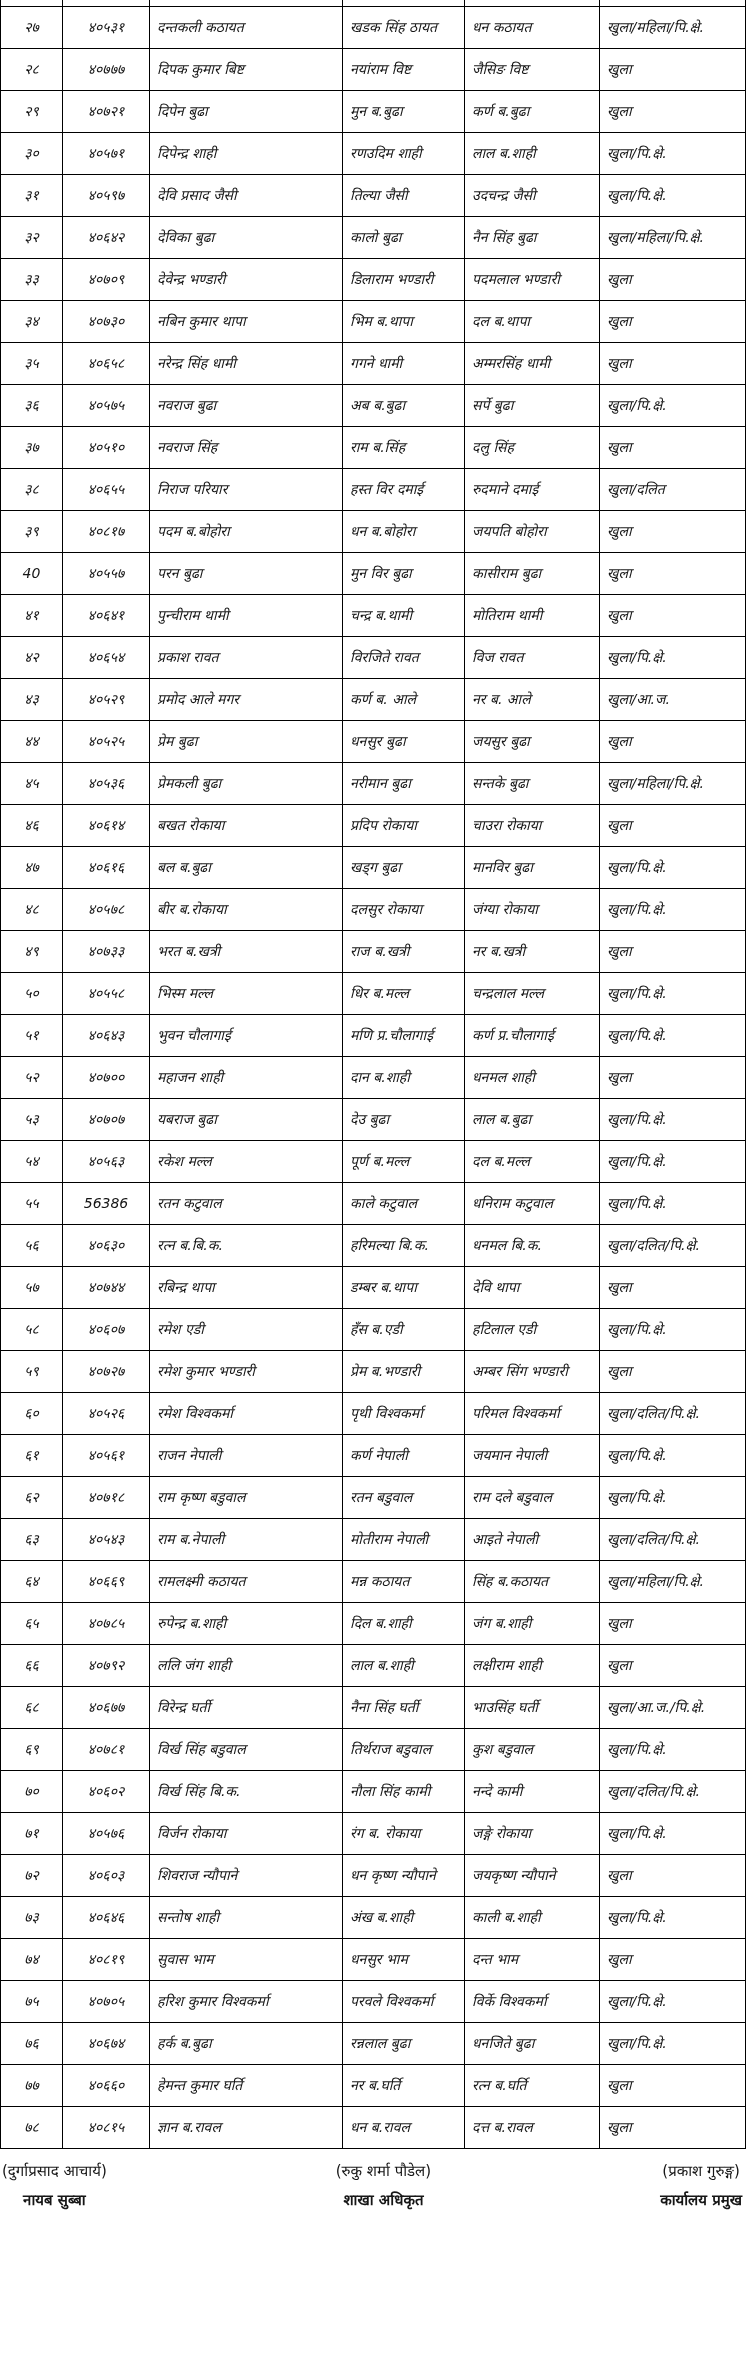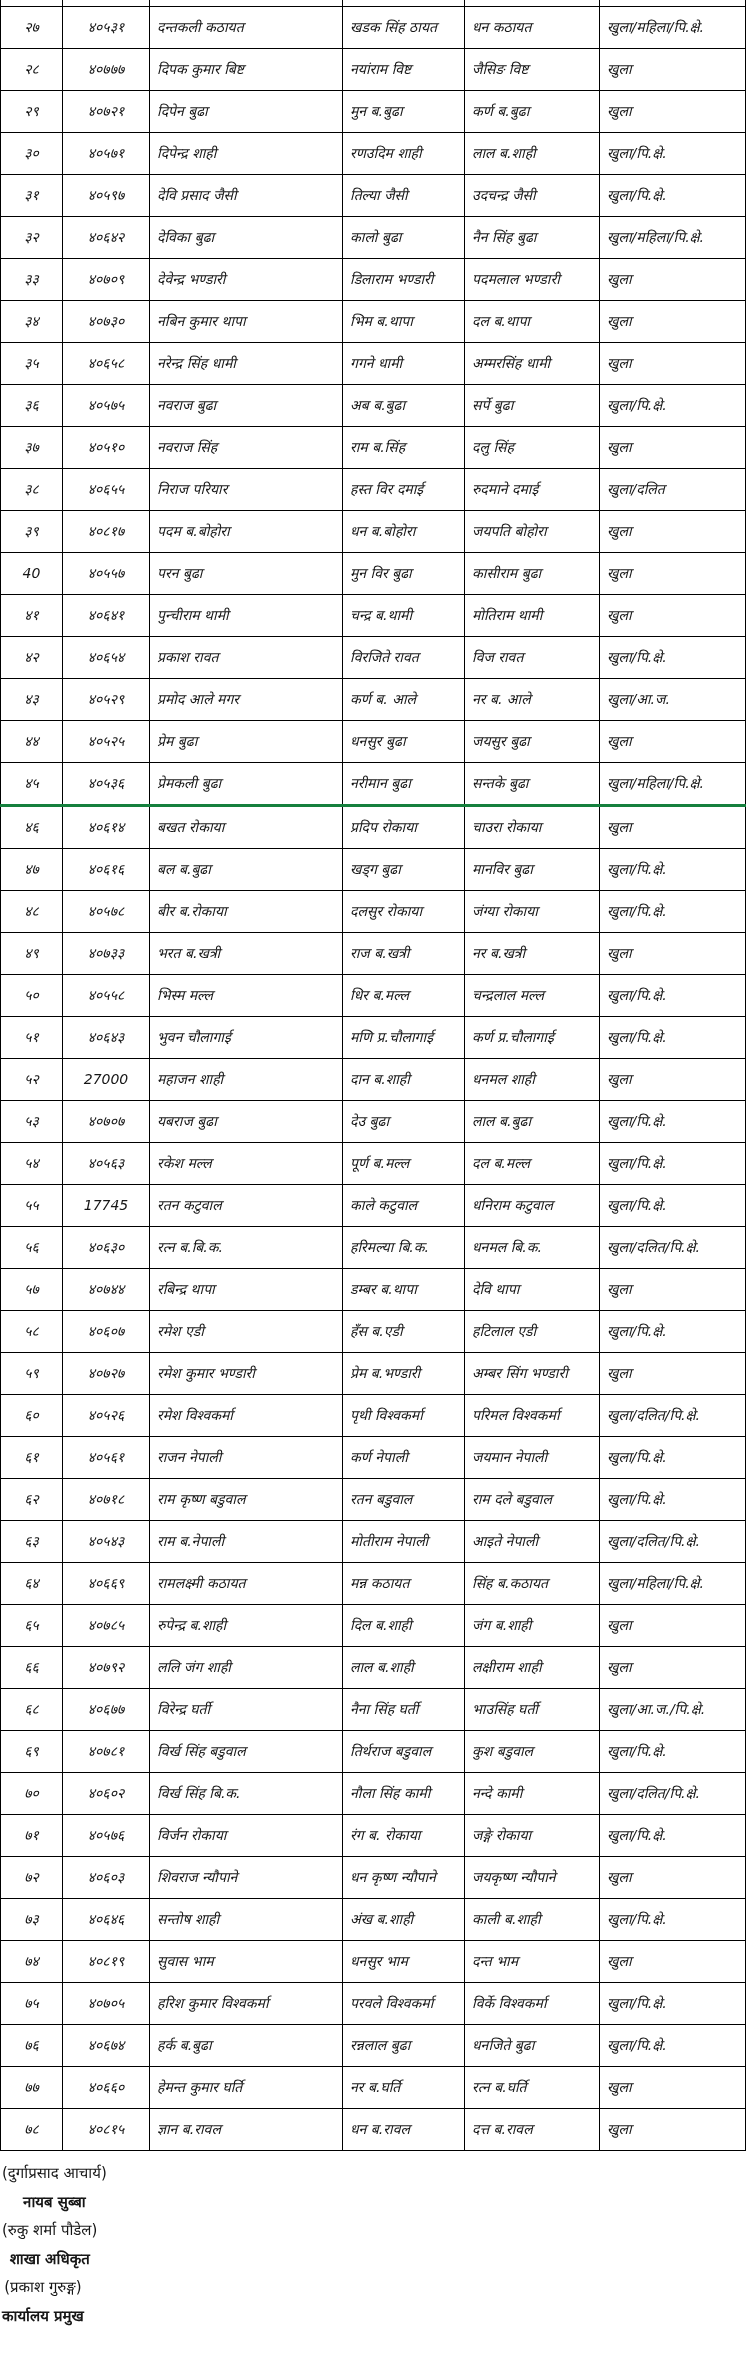--- a/index.html
+++ b/index.html
@@ -42,29 +42,28 @@
   td.cell-sn, td.cell-roll {
     text-align: center;
     padding: 2px 2px;
   }
   tr.partial-row td {
     height: 6px;
     padding: 0;
     border-top: none;
   }
   tr.section-break td {
-    border-top: 3px solid #15803d;
+    border-top: 1px solid #15803d;
   }
   .sign-area {
     display: flex;
     justify-content: space-between;
     align-items: flex-start;
     padding: 8px 4px 6px 2px;
     width: 740px;
-    flex-direction: column;
   }
   .sign-block {
     text-align: center;
     font-size: 15px;
     line-height: 1.9;
   }
   .sign-name { white-space: nowrap; }
   .sign-title { white-space: nowrap; font-weight: bold; }
 </style>
 </head>
@@ -285,21 +284,21 @@
         <tr>
           <td class="cell-sn">५१</td>
           <td class="cell-roll">४०६४३</td>
           <td class="cell-name">भुवन चौलागाई</td>
           <td class="cell-father">मणि प्र.चौलागाई</td>
           <td class="cell-grandfather">कर्ण प्र.चौलागाई</td>
           <td class="cell-category">खुला/पि.क्षे.</td>
         </tr>
         <tr>
           <td class="cell-sn">५२</td>
-          <td class="cell-roll">27000</td>
+          <td class="cell-roll">४०७००</td>
           <td class="cell-name">महाजन शाही</td>
           <td class="cell-father">दान ब.शाही</td>
           <td class="cell-grandfather">धनमल शाही</td>
           <td class="cell-category">खुला</td>
         </tr>
         <tr>
           <td class="cell-sn">५३</td>
           <td class="cell-roll">४०७०७</td>
           <td class="cell-name">यबराज बुढा</td>
           <td class="cell-father">देउ बुढा</td>
@@ -309,21 +308,21 @@
         <tr>
           <td class="cell-sn">५४</td>
           <td class="cell-roll">४०५६३</td>
           <td class="cell-name">रकेश मल्ल</td>
           <td class="cell-father">पूर्ण ब.मल्ल</td>
           <td class="cell-grandfather">दल ब.मल्ल</td>
           <td class="cell-category">खुला/पि.क्षे.</td>
         </tr>
         <tr>
           <td class="cell-sn">५५</td>
-          <td class="cell-roll">17745</td>
+          <td class="cell-roll">56386</td>
           <td class="cell-name">रतन कटुवाल</td>
           <td class="cell-father">काले कटुवाल</td>
           <td class="cell-grandfather">धनिराम कटुवाल</td>
           <td class="cell-category">खुला/पि.क्षे.</td>
         </tr>
         <tr>
           <td class="cell-sn">५६</td>
           <td class="cell-roll">४०६३०</td>
           <td class="cell-name">रत्न ब.बि.क.</td>
           <td class="cell-father">हरिमल्या बि.क.</td>

